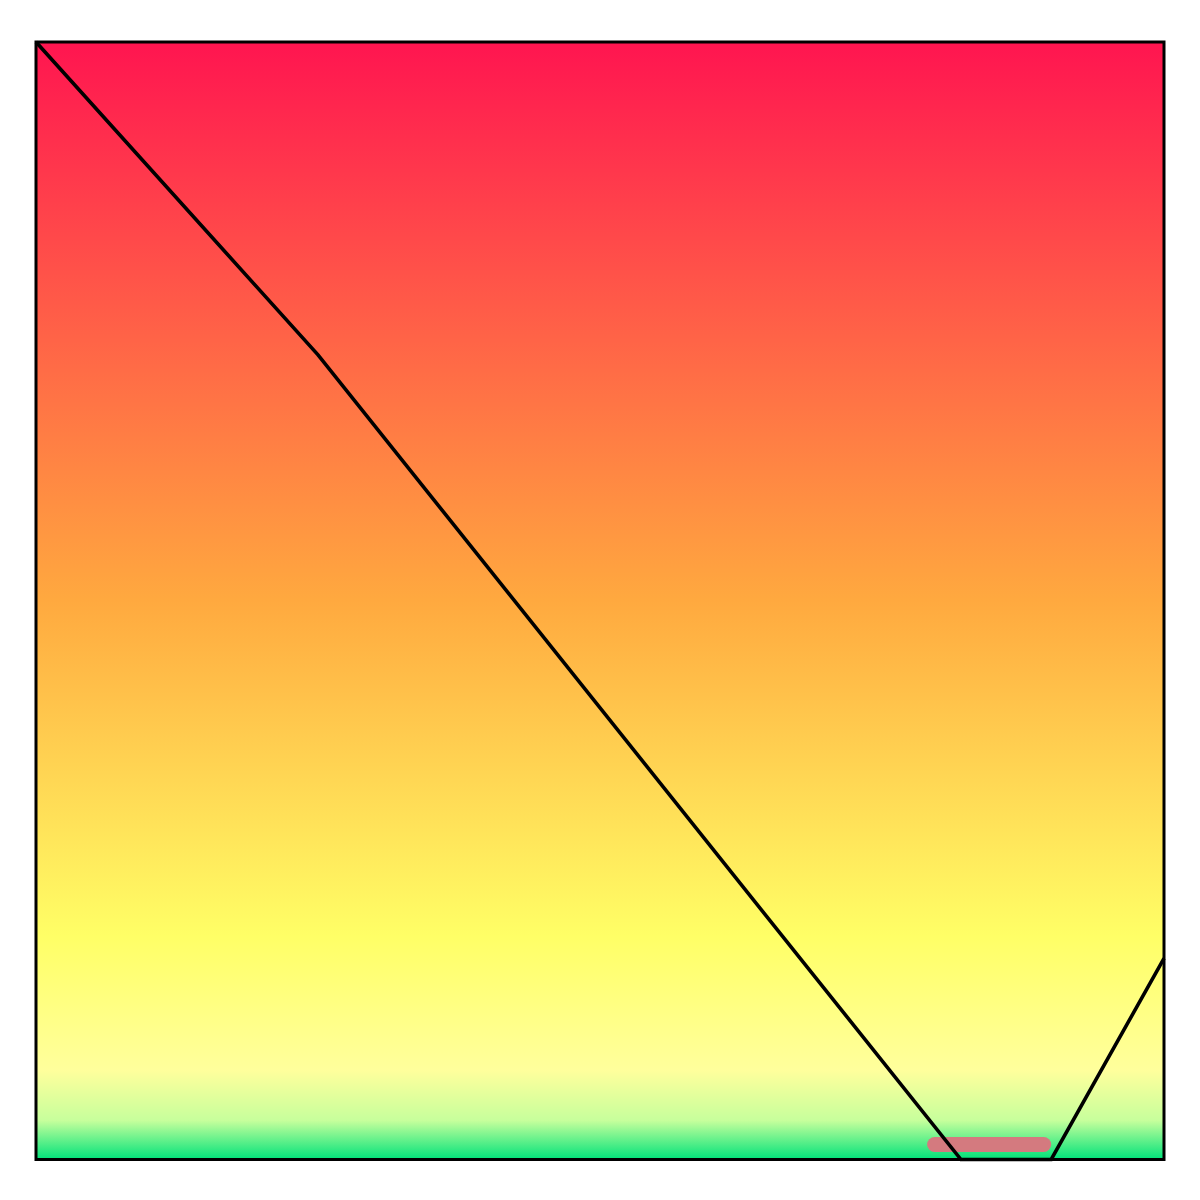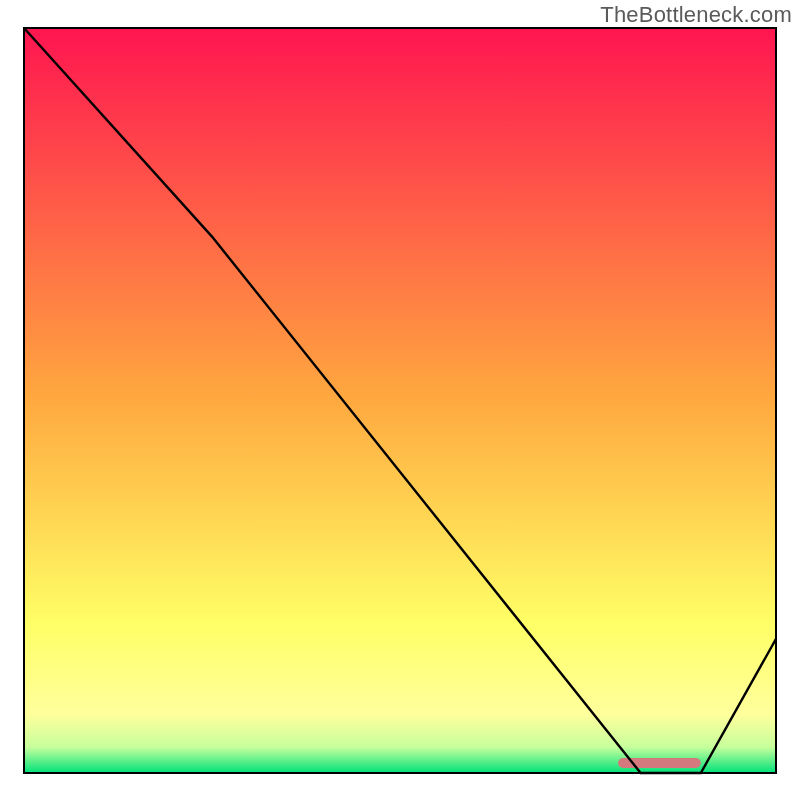--- a/index.html
+++ b/index.html
@@ -28,21 +28,20 @@
     position: absolute;
     top: 0;
     left: 0;
   }
 </style>
 </head>
 <body>
 
 <div class="wrap">
 
-  <div class="attribution">TheBottleneck.com</div>
 
   <svg id="chart-svg" width="800" height="800">
     <defs>
       <linearGradient id="bg-grad" x1="0" y1="0" x2="0" y2="1">
           <stop offset="0%" stop-color="#ff1550"></stop>
           <stop offset="50%" stop-color="#ffa93f"></stop>
           <stop offset="80%" stop-color="#ffff66"></stop>
           <stop offset="92%" stop-color="#ffff9c"></stop>
           <stop offset="96.5%" stop-color="#c7ff9c"></stop>
           <stop offset="100%" stop-color="#00e27a"></stop>

